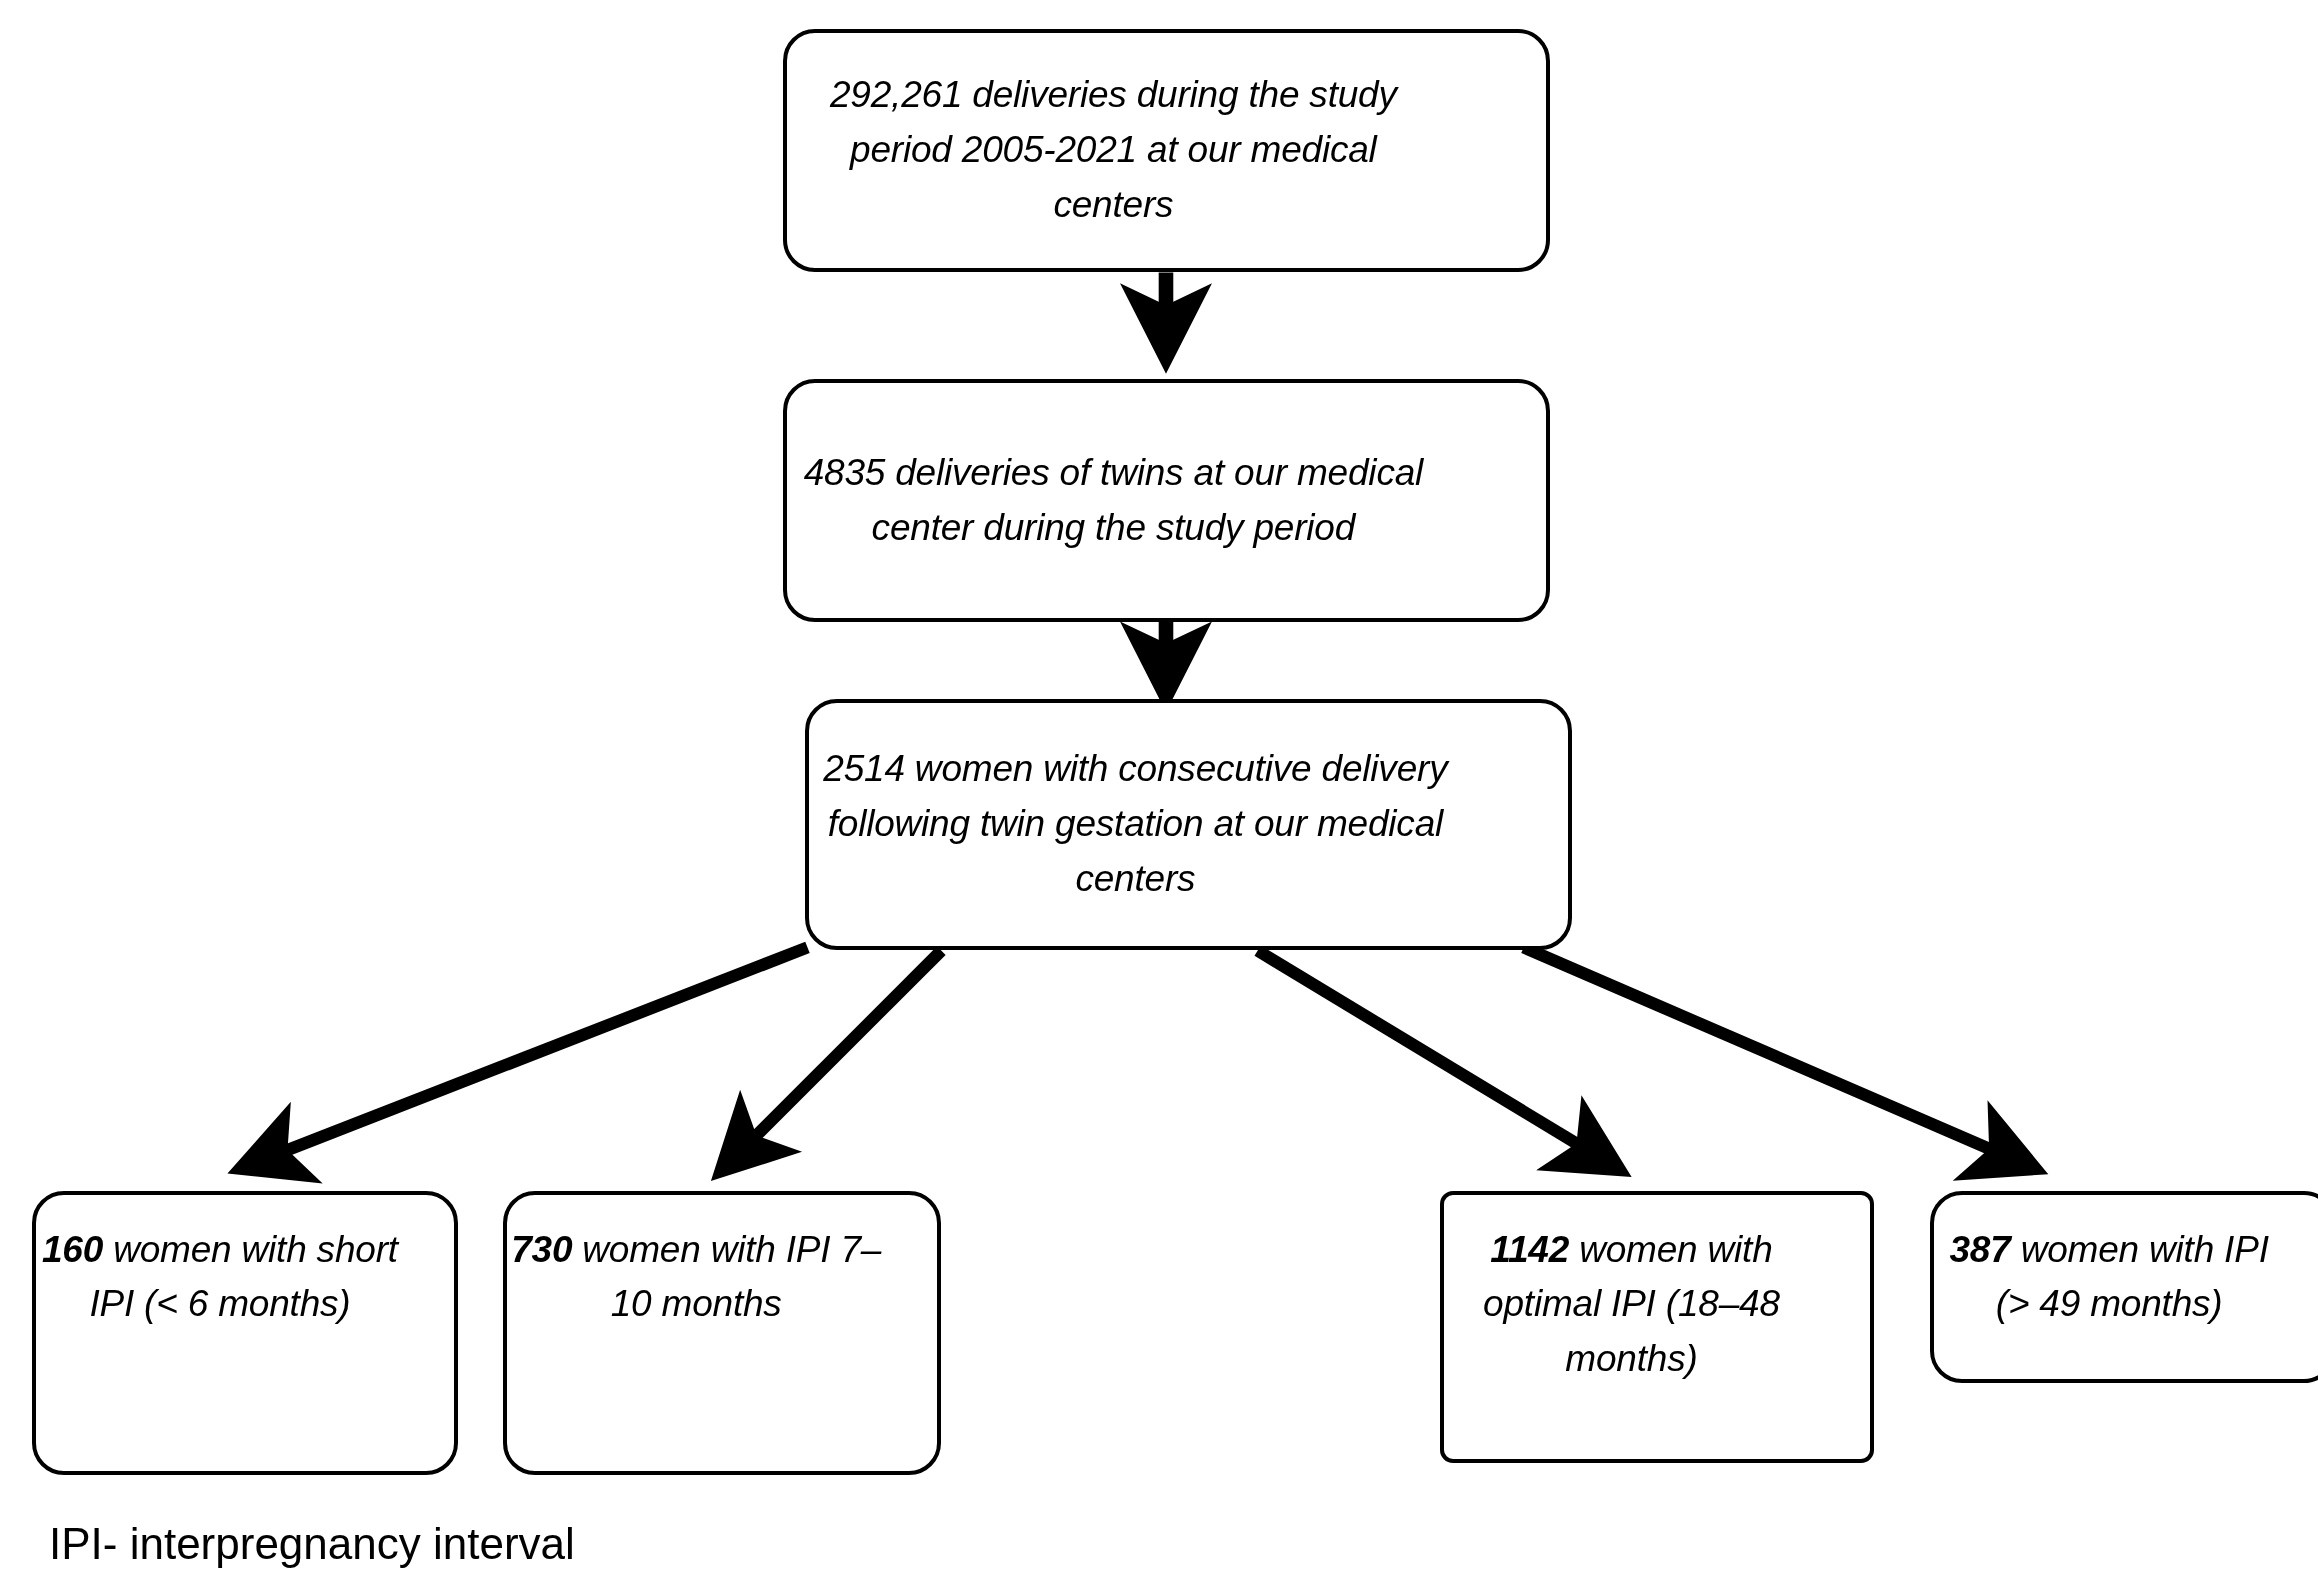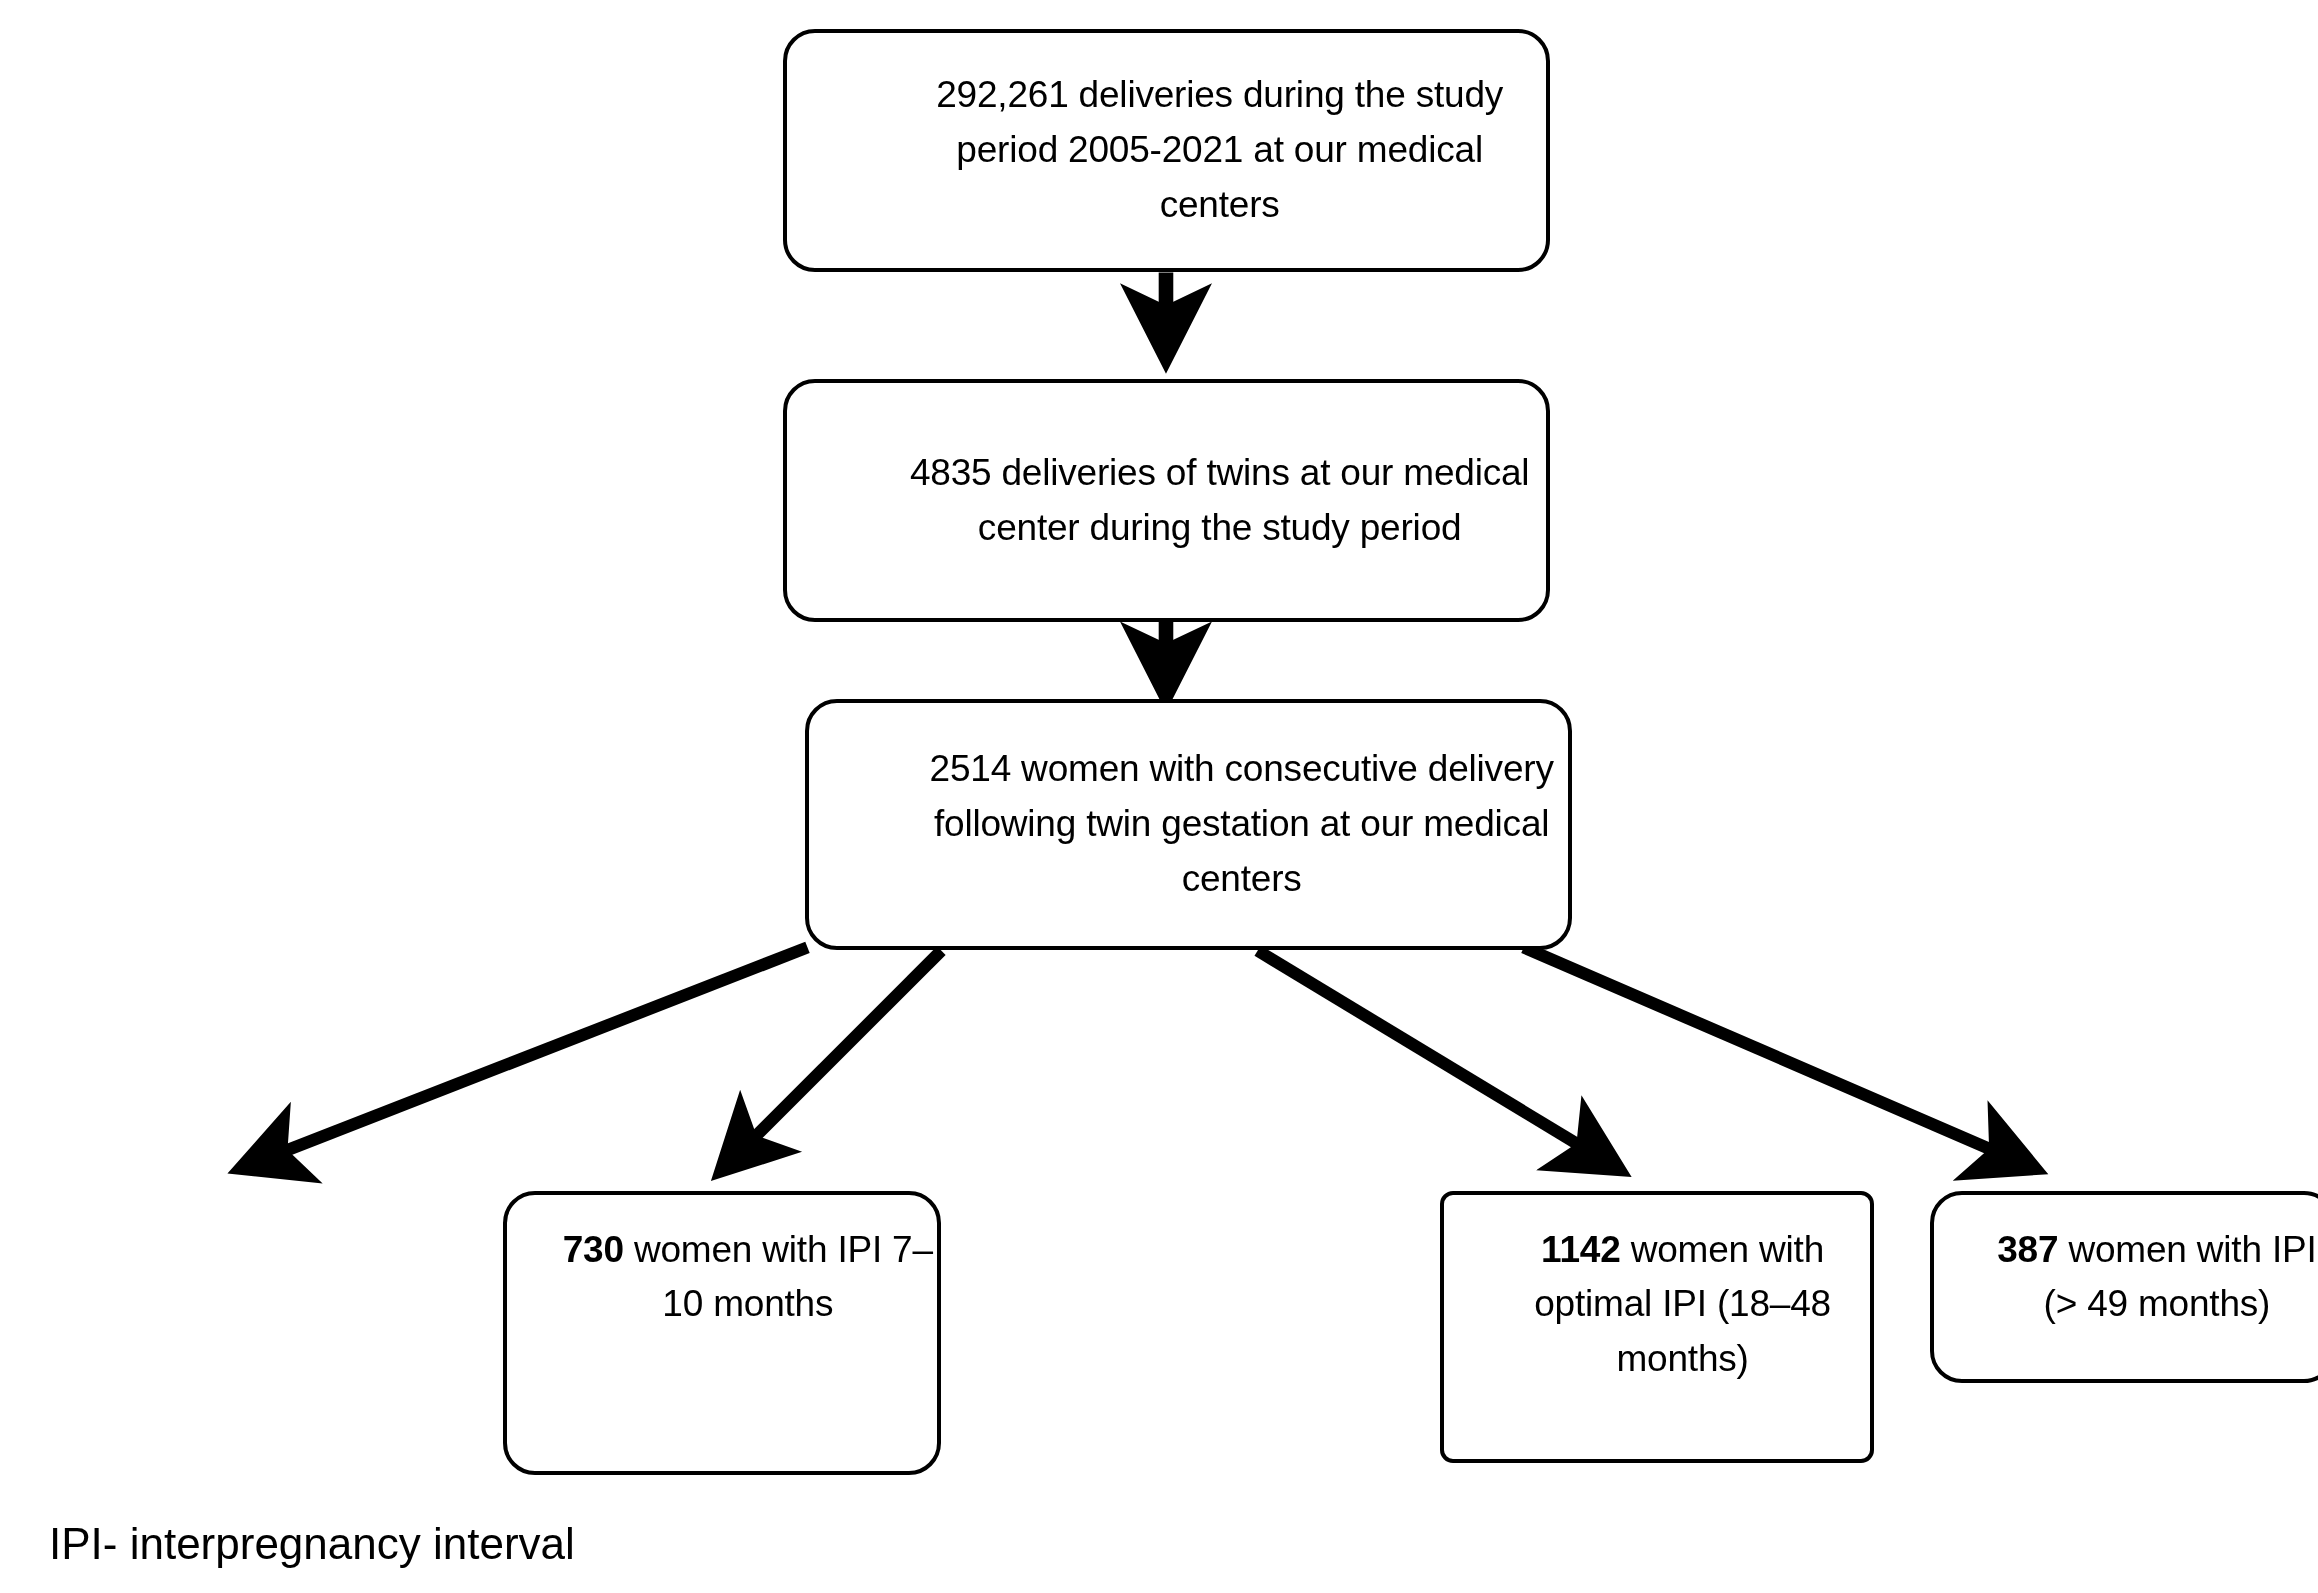--- a/index.html
+++ b/index.html
@@ -23,23 +23,24 @@
     height: 1593px;
     pointer-events: none;
   }
   .node {
     position: absolute;
     box-sizing: border-box;
     border: 4px solid #000000;
     border-radius: 32px;
     background: #ffffff;
     display: flex;
-    justify-content: flex-end;
+    justify-content: flex-start;
     color: #000000;
     z-index: 2;
+    font-style: italic;
   }
   .node-text {
     text-align: center;
     line-height: 1.48;
     letter-spacing: -0.2px;
   }
   .node.v-center { align-items: center; }
   .node.v-top    { align-items: flex-start; }
 
   
@@ -111,20 +112,25 @@
   </div>
 
   <div class="node v-center" id="node-twins">
     <div class="node-text">4835 deliveries of twins at our medical center during the study period</div>
   </div>
 
   <div class="node v-center" id="node-consec">
     <div class="node-text">2514 women with consecutive delivery following twin gestation at our medical centers</div>
   </div>
 
+  <div class="node v-top" id="node-short">
+    <div class="node-text">
+      <b>160</b><span> women with short IPI (&lt; 6 months)</span>
+    </div>
+  </div>
 
   <div class="node v-top" id="node-mid">
     <div class="node-text">
       <b>730</b><span> women with IPI 7–10 months</span>
     </div>
   </div>
 
   <div class="node v-top" id="node-optimal">
     <div class="node-text">
       <b>1142</b><span> women with optimal IPI (18–48 months)</span>

